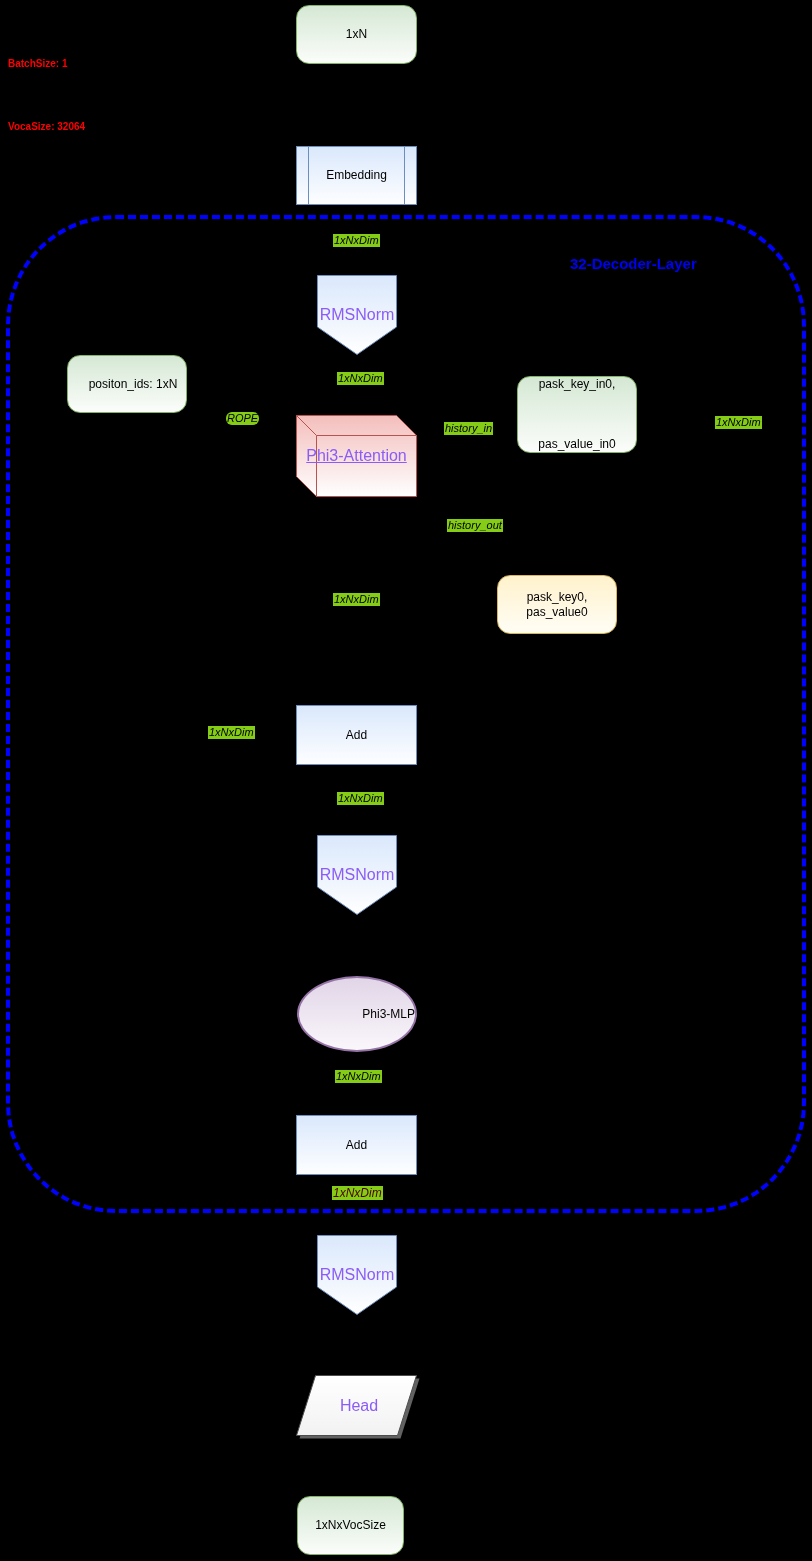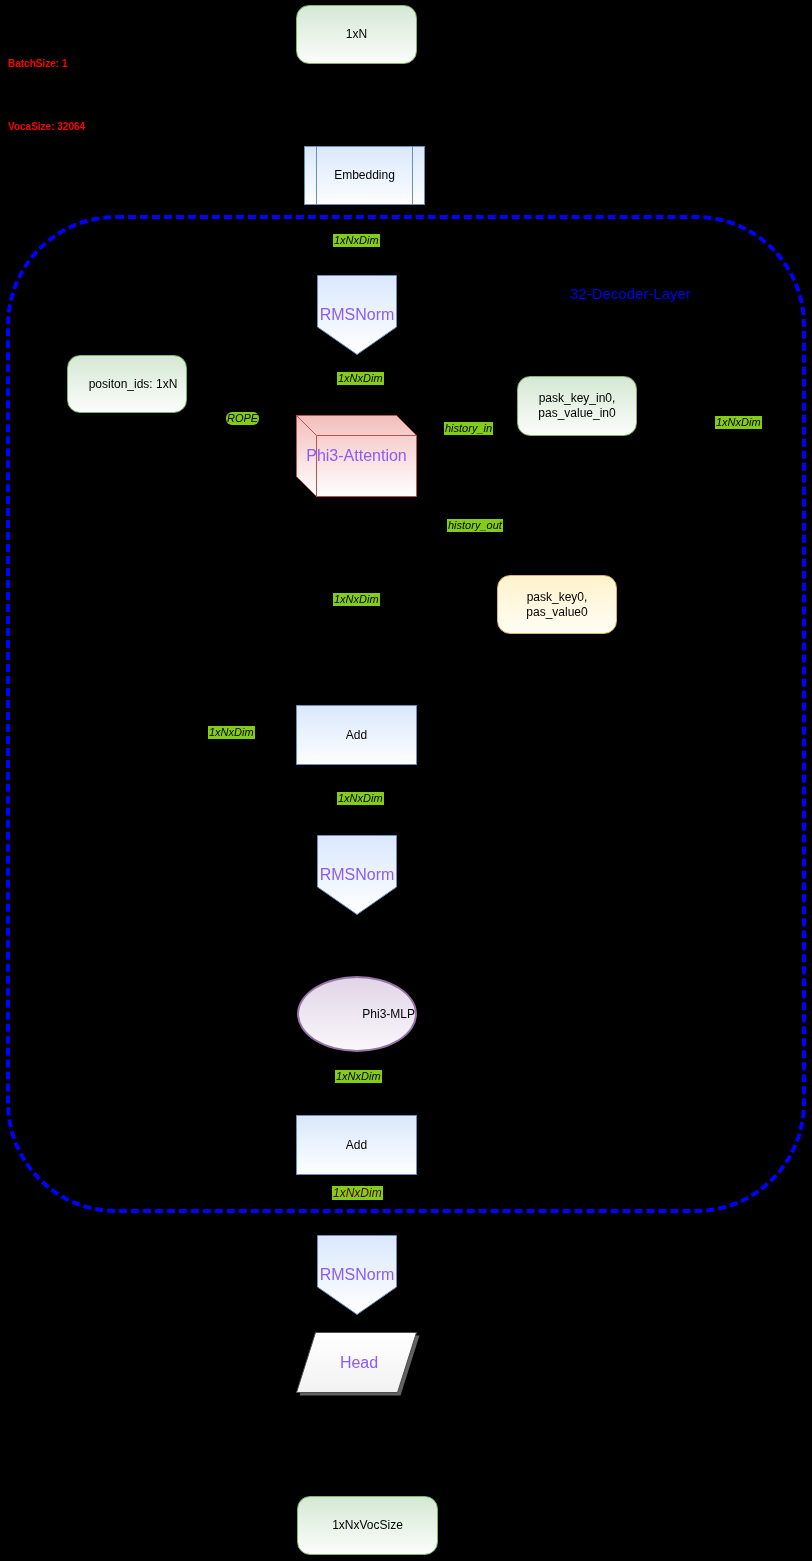--- a/index.html
+++ b/index.html
@@ -5,23 +5,22 @@
   html,body{margin:0;padding:0;background:#000;}
   .canvas{
     position:relative;width:812px;height:1561px;background:#000000;
     font-family:"Liberation Sans",sans-serif;overflow:hidden;
   }
   .annot{
     position:absolute;left:8px;top:11px;color:#ff0000;font-weight:bold;
     font-size:10px;line-height:21px;white-space:pre;
   }
   .decoder-label{
-    position:absolute;left:570px;top:255px;color:#0000f2;font-weight:normal;
+    position:absolute;left:570px;top:255px;color:#0000f2;font-weight:bold;
     font-size:15px;
-    margin-top:30px;
   }
   .dashed-box{
     position:absolute;left:6px;top:215px;width:800px;height:998px;
     border:4px dashed #0101ff;border-radius:110px;box-sizing:border-box;
   }
   .node{
     position:absolute;display:flex;align-items:center;justify-content:center;
     font-size:12px;color:#000;text-align:center;box-sizing:border-box;
     flex-direction:column;line-height:15px;
   }
@@ -34,42 +33,42 @@
     border-radius:50%;
   }
   .embed-bar{position:absolute;top:0;bottom:0;width:1px;background:#6c8ebf;}
   .bar-l{left:11px;} .bar-r{right:11px;}
   .shape-wrap{position:absolute;}
   .shape-wrap svg{display:block;}
   .shape-label{
     position:absolute;left:0;top:0;right:0;bottom:0;display:flex;
     align-items:center;justify-content:center;font-size:16px;color:#8b5cf6;
   }
-  .cube-label{}
+  .cube-label{text-decoration:underline;}
   .elabel{
     position:absolute;background:#84cc16;color:#000000;font-size:11px;
     line-height:13px;padding:0 1px;white-space:nowrap;font-style:italic;
   }
   .maroon{color:#4d0000;font-size:12px;line-height:14px;}
 </style>
 </head>
 <body>
 
 <div class="canvas">
 
   <div class="annot">
     <div>BatchSize: 1</div>
     <div>VocaSize: 32064</div>
   </div>
 
   <div class="node green rounded" style="left:296px;top:5px;width:121px;height:59px;">
     <span>1xN</span>
   </div>
 
-  <div class="node blue" style="left:296px;top:146px;width:121px;height:59px;margin-left:8px;">
+  <div class="node blue" style="left:296px;top:146px;width:121px;height:59px;">
     <span class="embed-bar bar-l"></span>
     <span class="embed-bar bar-r"></span>
     <span>Embedding</span>
   </div>
 
   <div class="dashed-box"></div>
   <div class="decoder-label">32-Decoder-Layer</div>
 
   <span class="elabel" style="left:333px;top:234px;">1xNxDim</span>
   <span class="elabel" style="left:337px;top:372px;">1xNxDim</span>
@@ -107,21 +106,21 @@
         <stop offset="0" stop-color="#f3bebc"></stop>
             <stop offset="1" stop-color="#ffffff"></stop>
       </linearGradient>
         </defs>
       <polygon points="0.5,0.5 100.5,0.5 120.5,20.5 120.5,81.5 20.5,81.5 0.5,61.5" fill="url(#gcube)" stroke="#b85450"></polygon>
       <path d="M0.5,0.5 L20.5,20.5 L120.5,20.5 M20.5,20.5 L20.5,81.5" fill="none" stroke="#b85450"></path>
     </svg>
     <span class="shape-label cube-label">Phi3-Attention</span>
   </div>
 
-  <div class="node green rounded" style="left:517px;top:376px;width:120px;height:60px;">
+  <div class="node green rounded" style="left:517px;top:376px;width:120px;height:77px;justify-content:space-between;">
     <span>pask_key_in0,</span>
     <span>pas_value_in0</span>
   </div>
 
   <div class="node yellow rounded" style="left:497px;top:575px;width:120px;height:59px;">
     <span>pask_key0,</span>
     <span>pas_value0</span>
   </div>
 
   <div class="node blue" style="left:296px;top:705px;width:121px;height:60px;">
@@ -155,31 +154,31 @@
           <linearGradient id="gp3" x1="0" y1="0" x2="0" y2="1">
         <stop offset="0" stop-color="#dae8fc"></stop>
             <stop offset="1" stop-color="#ffffff"></stop>
       </linearGradient>
         </defs>
       <polygon points="0.5,0.5 79.5,0.5 79.5,52 40,79.5 0.5,52" fill="url(#gp3)" stroke="#6c8ebf"></polygon>
     </svg>
     <span class="shape-label">RMSNorm</span>
   </div>
 
-  <div class="shape-wrap" style="left:296px;top:1332px;width:126px;height:65px;">
+  <div class="shape-wrap" style="left:296px;top:1375px;width:126px;height:65px;">
     <svg width="126" height="65" viewBox="0 0 126 65">
       <defs>
           <linearGradient id="ghead" x1="0" y1="0" x2="0" y2="1">
         <stop offset="0" stop-color="#ffffff"></stop>
             <stop offset="1" stop-color="#f2f2f2"></stop>
       </linearGradient>
         </defs>
       <polygon points="22.5,3.5 123.5,3.5 104.5,63.5 3.5,63.5" fill="#8c8c8c" opacity="0.7"></polygon>
       <polygon points="19.5,0.5 120.5,0.5 101.5,60.5 0.5,60.5" fill="url(#ghead)" stroke="#4d4d4d"></polygon>
     </svg>
     <span class="shape-label" style="bottom:4px;">Head</span>
   </div>
 
-  <div class="node green rounded" style="left:297px;top:1496px;width:141px;height:59px;">
+  <div class="node green rounded" style="left:297px;top:1496px;width:107px;height:59px;">
     <span>1xNxVocSize</span>
   </div>
 
 </div>
 
 </body></html>

